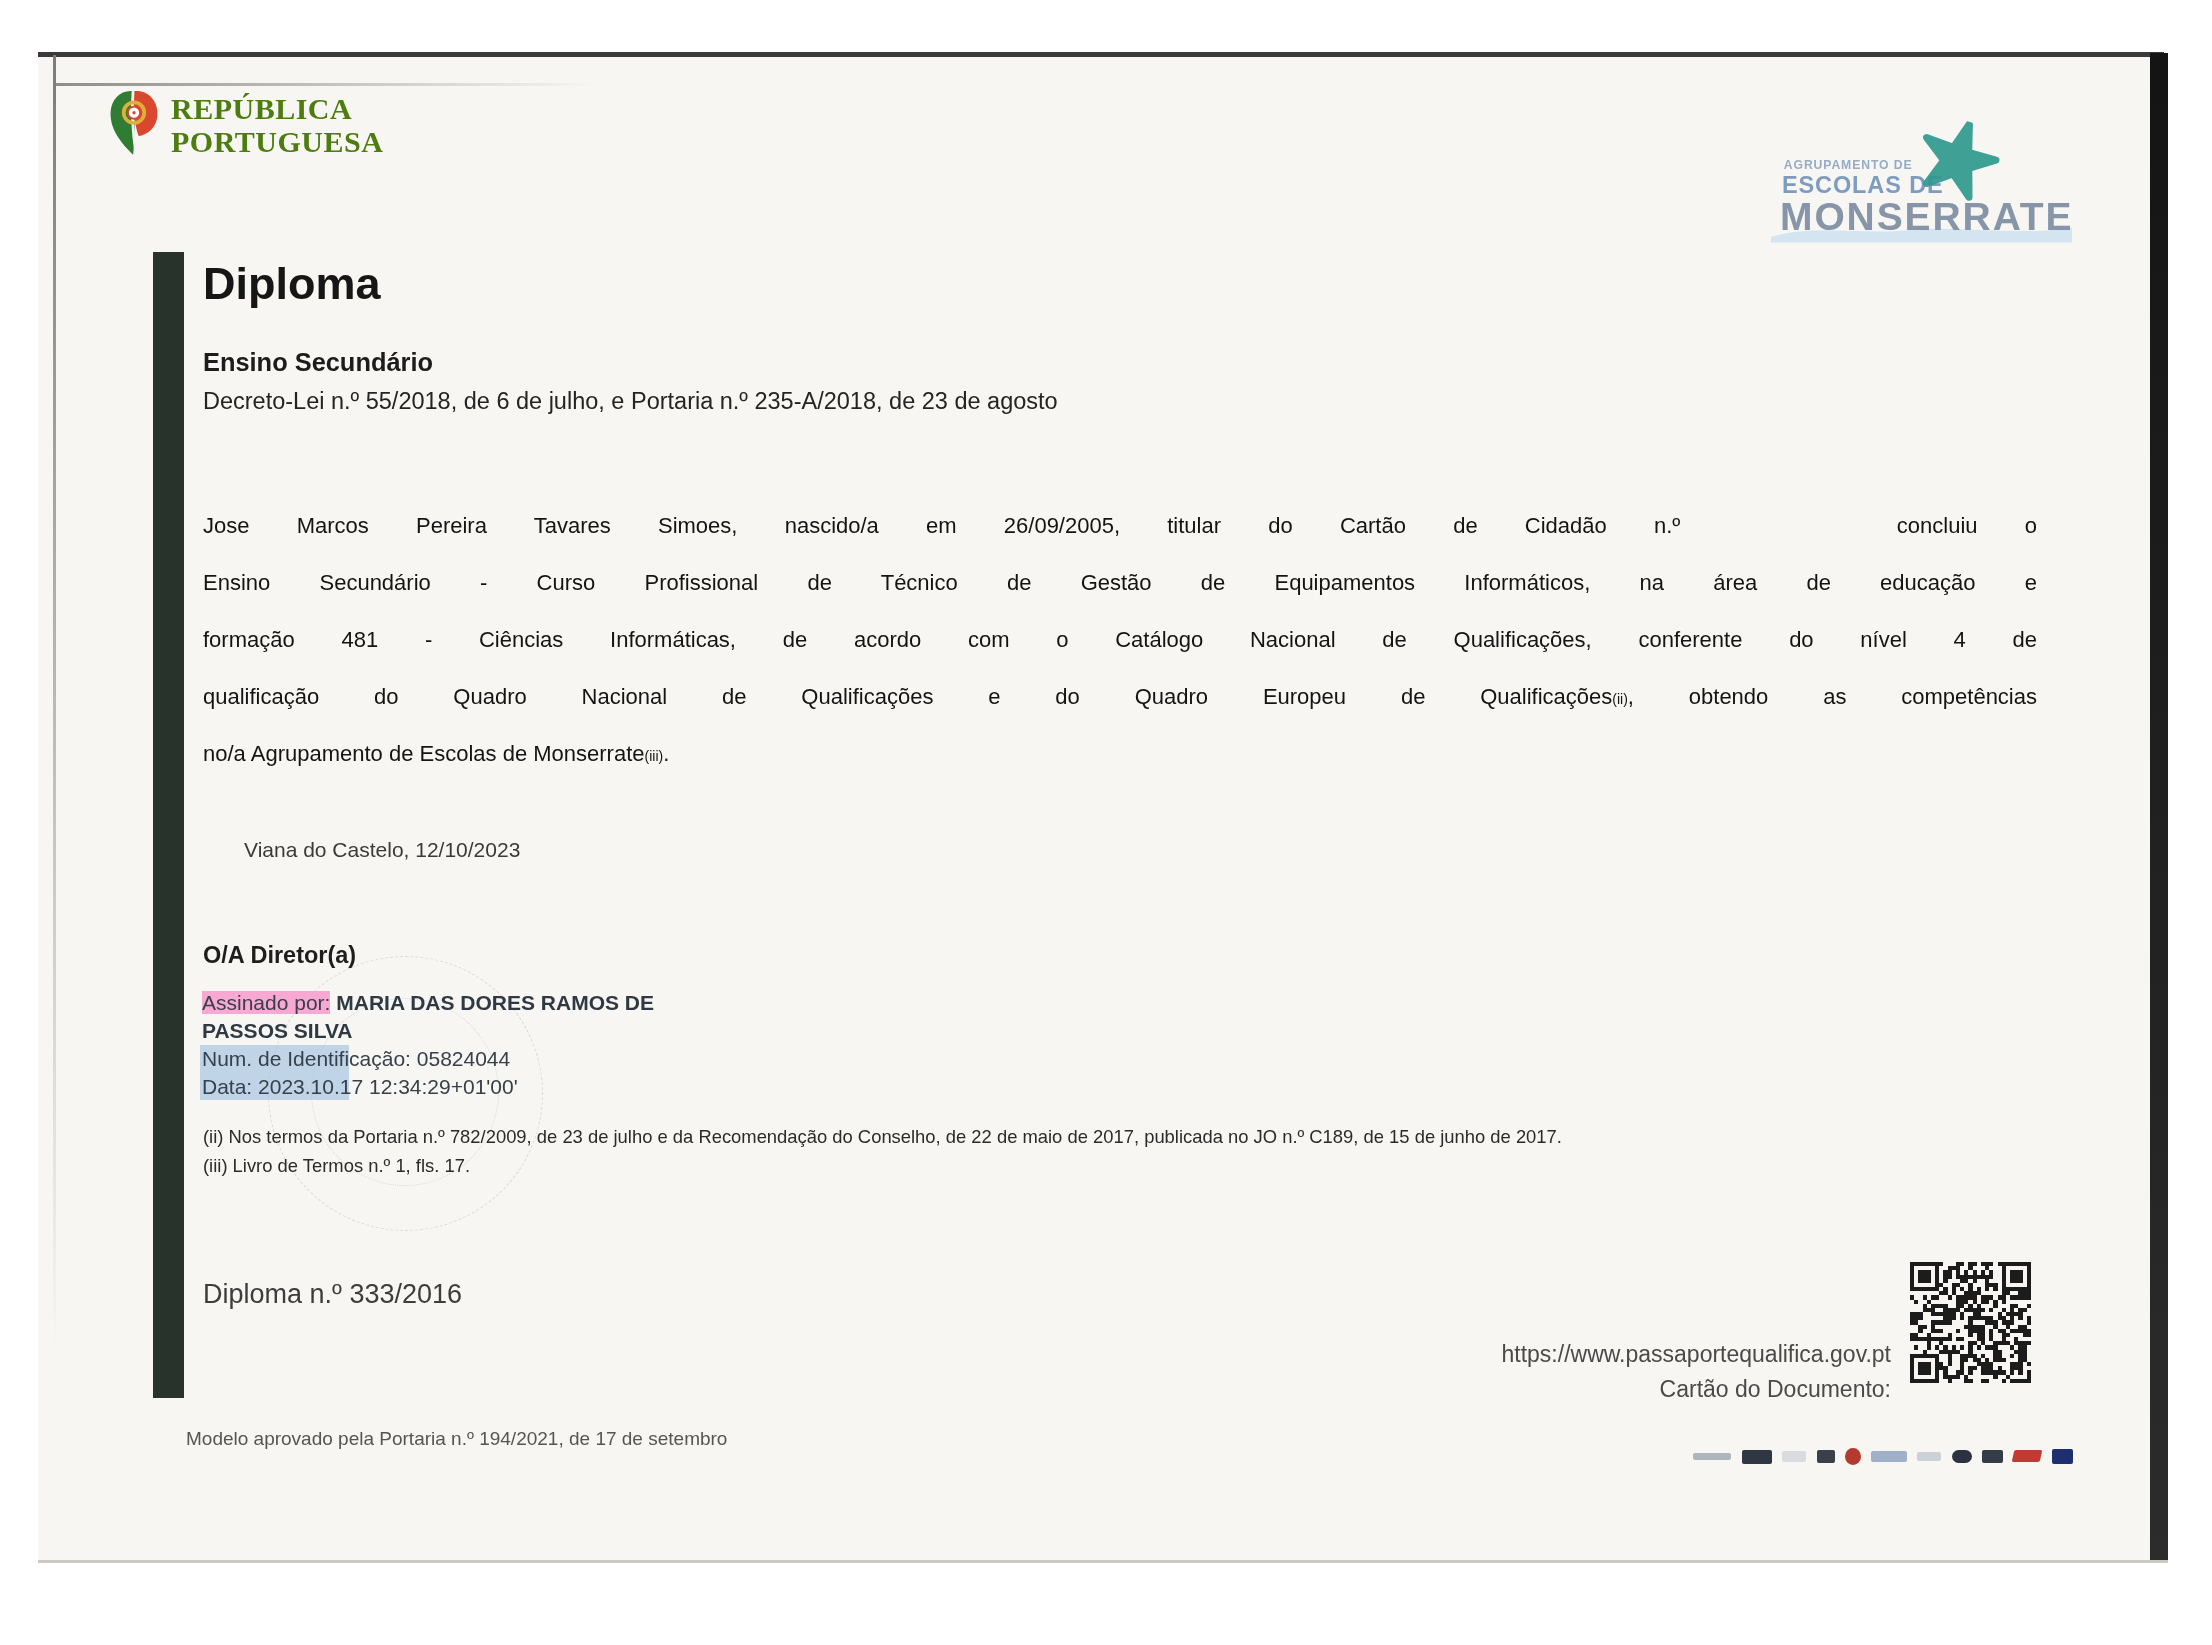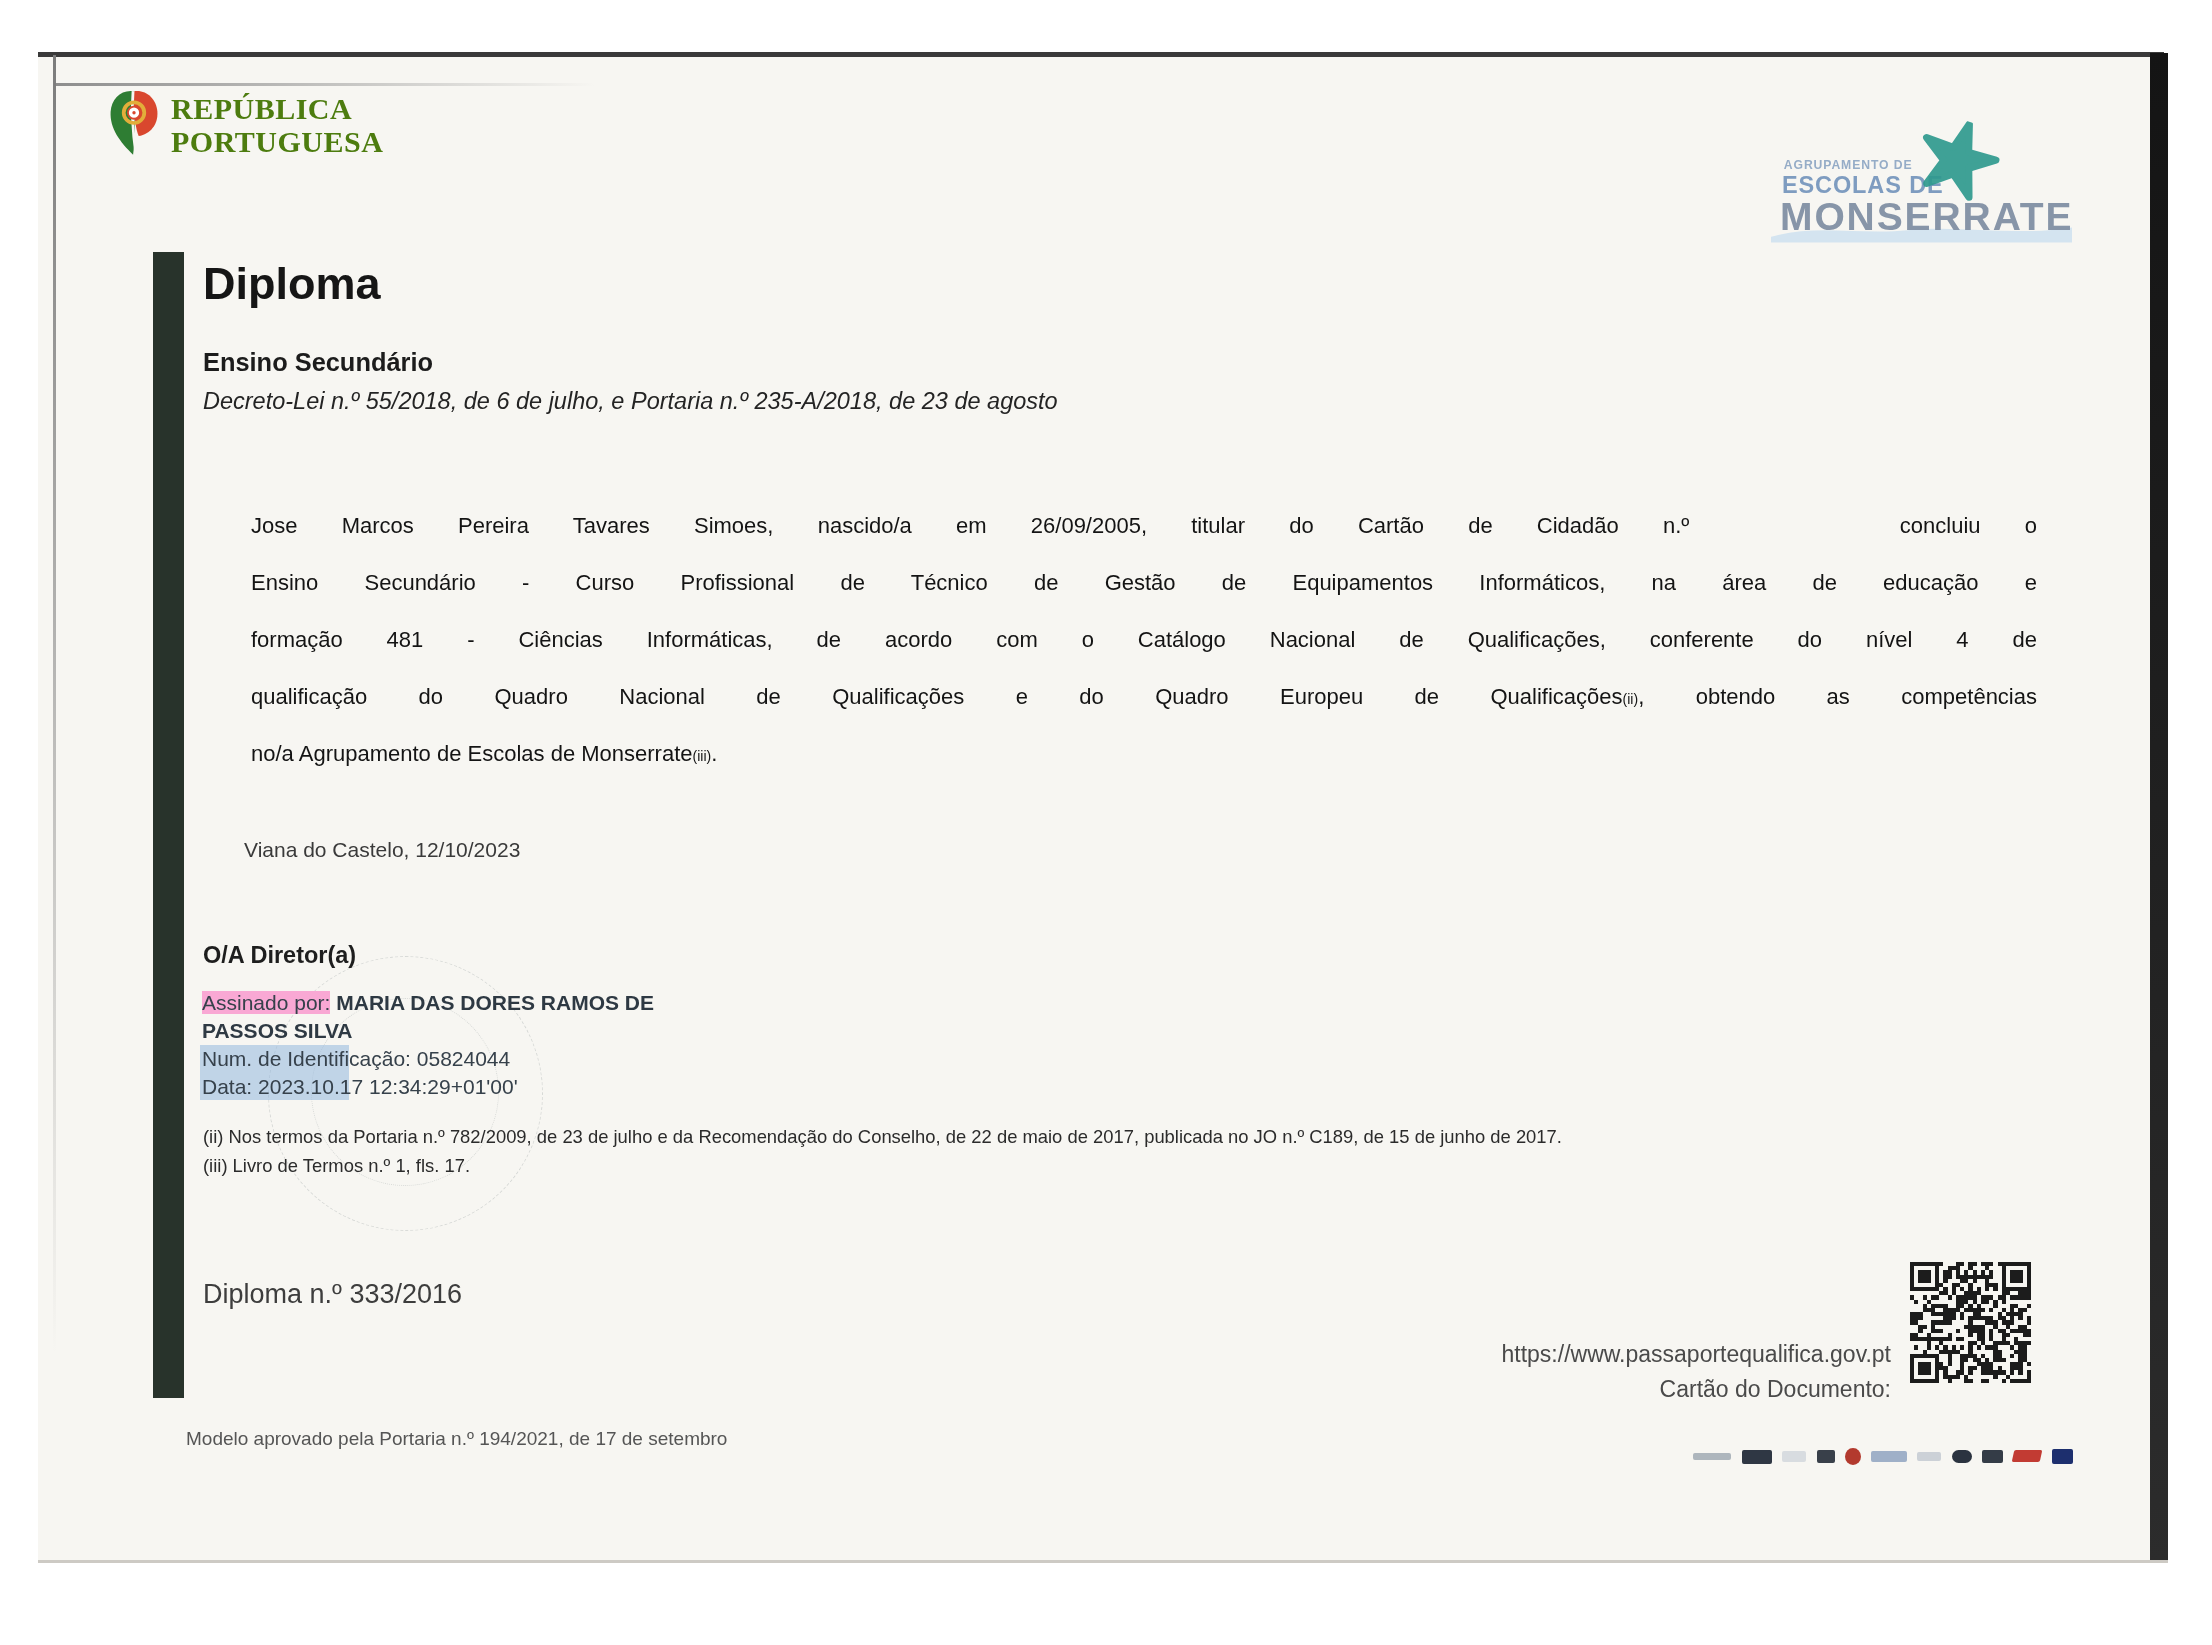--- a/index.html
+++ b/index.html
@@ -28,25 +28,25 @@
   .school-l1{left:3.8px;top:21px;font-size:12.2px;font-weight:700;letter-spacing:0.9px;color:#95acc7;}
   .school-l2{left:1.9px;top:35px;font-size:23.5px;font-weight:700;letter-spacing:0.9px;color:#7e9cc0;}
   .school-l3{left:0;top:58px;font-size:39px;font-weight:700;letter-spacing:1.9px;color:#8795a8;}
   .starfish{left:137px;top:-17px;width:81px;height:81px;transform:rotate(18deg);}
   .wave{left:-9.4px;top:81px;width:301px;height:24.5px;opacity:.85;}
 
   
   .green-bar{left:153px;top:252px;width:31px;height:1146px;background:#28332b;}
   .title{left:203px;top:258px;font-size:45px;font-weight:700;color:#161616;}
   .subtitle{left:203px;top:348px;font-size:25.4px;font-weight:700;color:#1c1c1c;}
-  .legalref{left:203px;top:388px;font-size:23.5px;font-style:italic;color:#242424;}
+  .legalref{left:203px;top:388px;font-size:23.5px;color:#242424;}
 
   
   .bodytext{left:203px;top:497px;width:1834px;font-size:22px;color:#141414;}
-  .jline{height:57px;line-height:57px;text-align:justify;text-align-last:justify;white-space:normal;margin-left:48px;}
+  .jline{height:57px;line-height:57px;text-align:justify;text-align-last:justify;white-space:normal;}
   .jline.last{text-align-last:left;}
   .cc-gap{display:inline-block;width:122px;}
   .supref{font-size:14px;}
 
   .placedate{left:203px;top:838px;font-size:21px;color:#3a3a3a;margin-left:41px;}
   .role{left:203px;top:942px;font-size:23.5px;font-weight:700;color:#1e1e1e;}
 
   
   .sigblock{left:202px;top:989px;width:659px;font-size:21px;line-height:28px;
     color:#36414b;z-index:3;}

